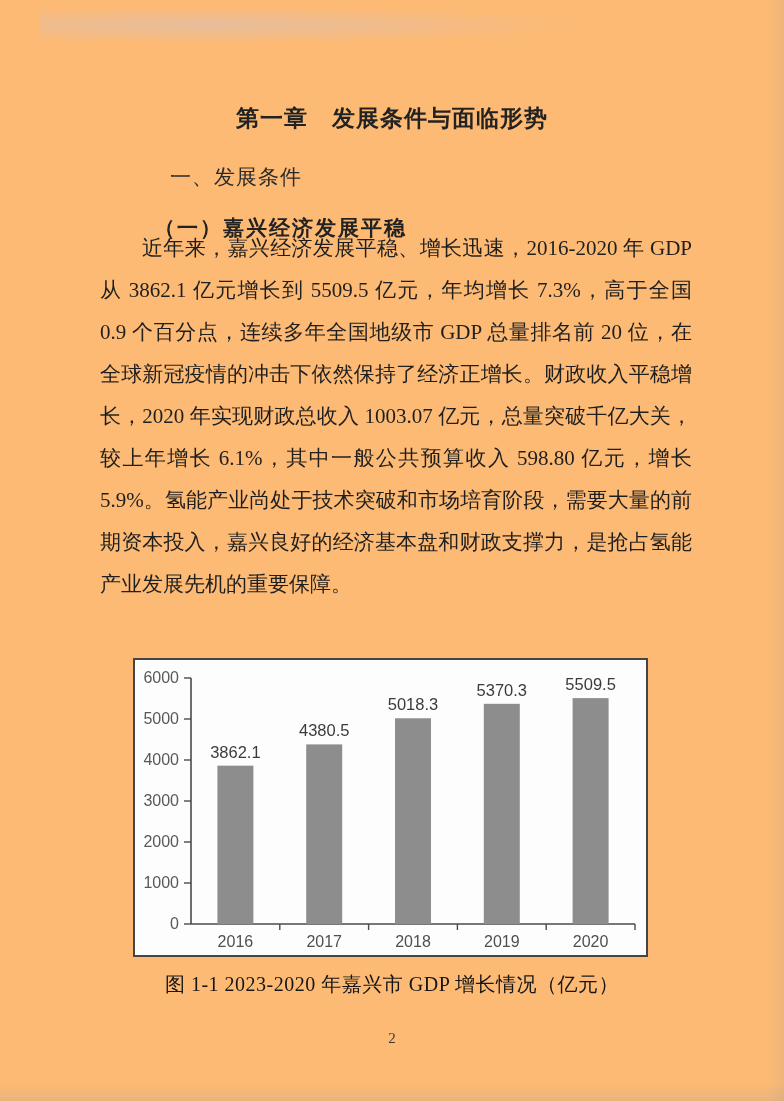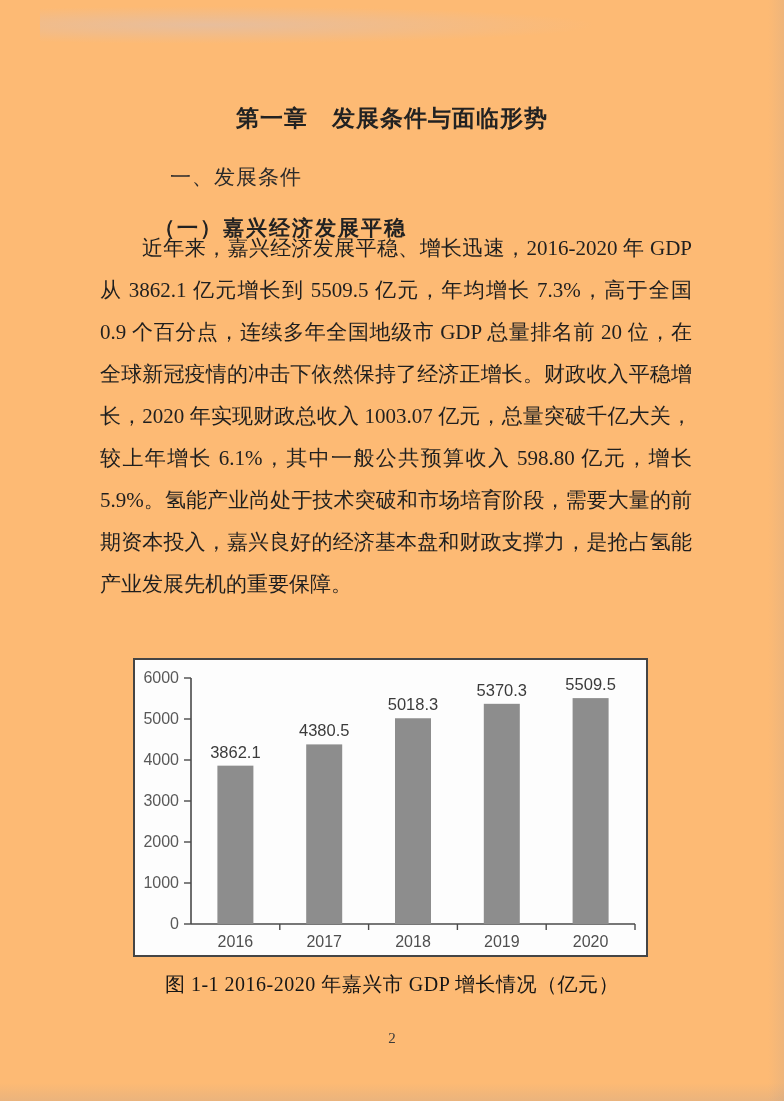--- a/index.html
+++ b/index.html
@@ -127,17 +127,17 @@
         <line x1="411.2" y1="264" x2="411.2" y2="270" stroke="#4a4a4a" stroke-width="1.4"></line>
         <text x="366.8" y="35.8177" text-anchor="middle" font-size="16.5" fill="#3b3b3b">5370.3</text>
         <text x="366.8" y="287" text-anchor="middle" font-size="16" fill="#4f4f4f">2019</text>
         <rect x="437.59999999999997" y="38.1105" width="36" height="225.8895" fill="#8d8d8d"></rect>
         <line x1="500" y1="264" x2="500" y2="270" stroke="#4a4a4a" stroke-width="1.4"></line>
         <text x="455.59999999999997" y="30.110500000000002" text-anchor="middle" font-size="16.5" fill="#3b3b3b">5509.5</text>
         <text x="455.59999999999997" y="287" text-anchor="middle" font-size="16" fill="#4f4f4f">2020</text>
       </svg>
   </figure>
 
-  <div class="figure-caption">图 1-1 2016-2020 年嘉兴市 GDP 增长情况（亿元）</div>
+  <div class="figure-caption">图 1-1 2023-2020 年嘉兴市 GDP 增长情况（亿元）</div>
 
   <div class="page-number">2</div>
 
 </div>
 
 </body></html>

